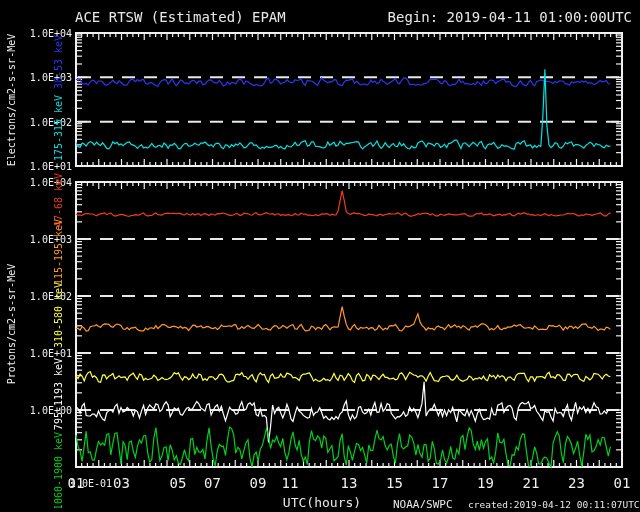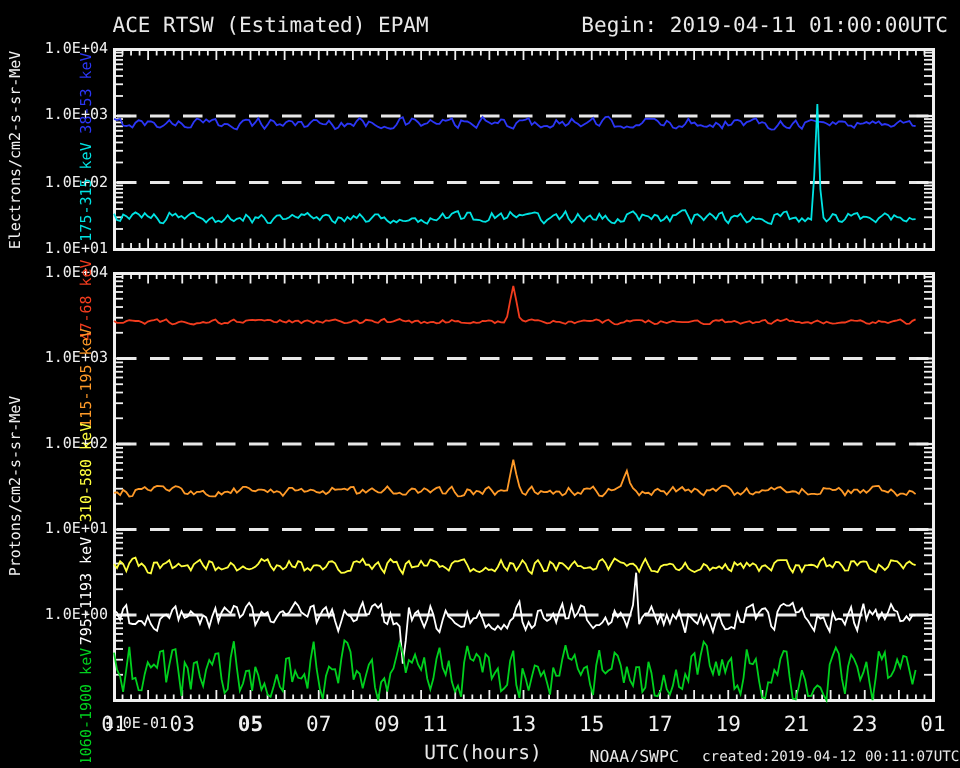--- a/index.html
+++ b/index.html
@@ -589,21 +589,21 @@
       <div class="ytick" style="top: 353px;">1.0E+01</div>
       <div class="ytick" style="top: 410px;">1.0E+00</div>
       <div class="ytick" style="top: 483px; padding-left: 40px;">1.0E-01</div>
       <div class="vlabel" style="left: 58px; top: 200px; color: rgb(242, 60, 30);">47-68 keV</div>
       <div class="vlabel" style="left: 58px; top: 252px; color: rgb(255, 154, 40);">115-195 keV</div>
       <div class="vlabel" style="left: 58px; top: 315px; color: rgb(255, 255, 61);">310-580 keV</div>
       <div class="vlabel" style="left: 58px; top: 394px; color: rgb(255, 255, 255);">795-1193 keV</div>
       <div class="vlabel" style="left: 58px; top: 471px; color: rgb(0, 208, 30);">1060-1900 keV</div>
       <div class="xtick" style="left: 76px;">01</div>
       <div class="xtick" style="left: 121.5px;">03</div>
-      <div class="xtick" style="left: 167px; font-weight: bold;">05</div>
+      <div class="xtick" style="left: 178px;">05</div>
       <div class="xtick" style="left: 212.5px;">07</div>
       <div class="xtick" style="left: 258px;">09</div>
       <div class="xtick" style="left: 290px;">11</div>
       <div class="xtick" style="left: 349px;">13</div>
       <div class="xtick" style="left: 394.5px;">15</div>
       <div class="xtick" style="left: 440px;">17</div>
       <div class="xtick" style="left: 485.5px;">19</div>
       <div class="xtick" style="left: 531px;">21</div>
       <div class="xtick" style="left: 576.5px;">23</div>
       <div class="xtick" style="left: 622px;">01</div>

